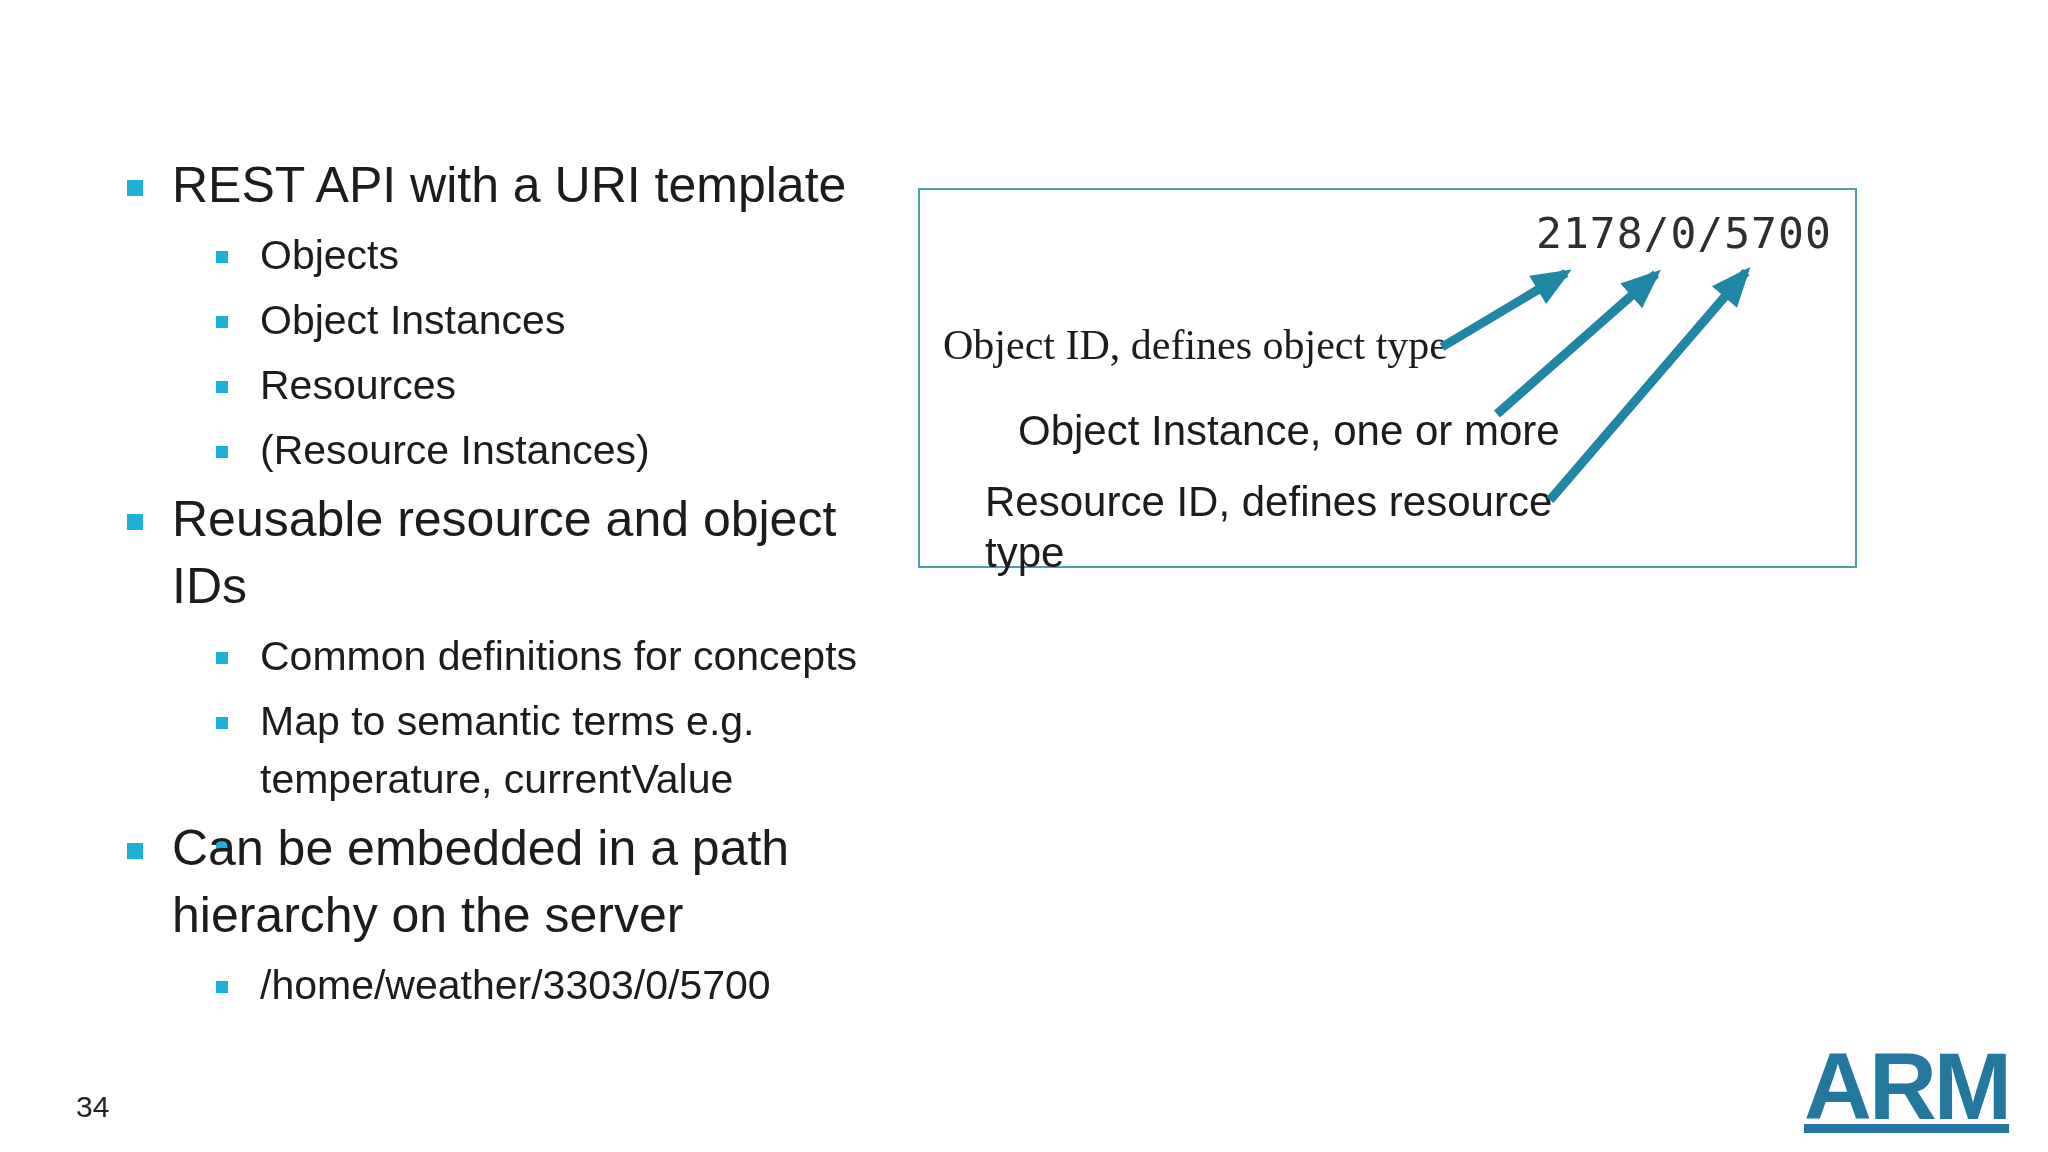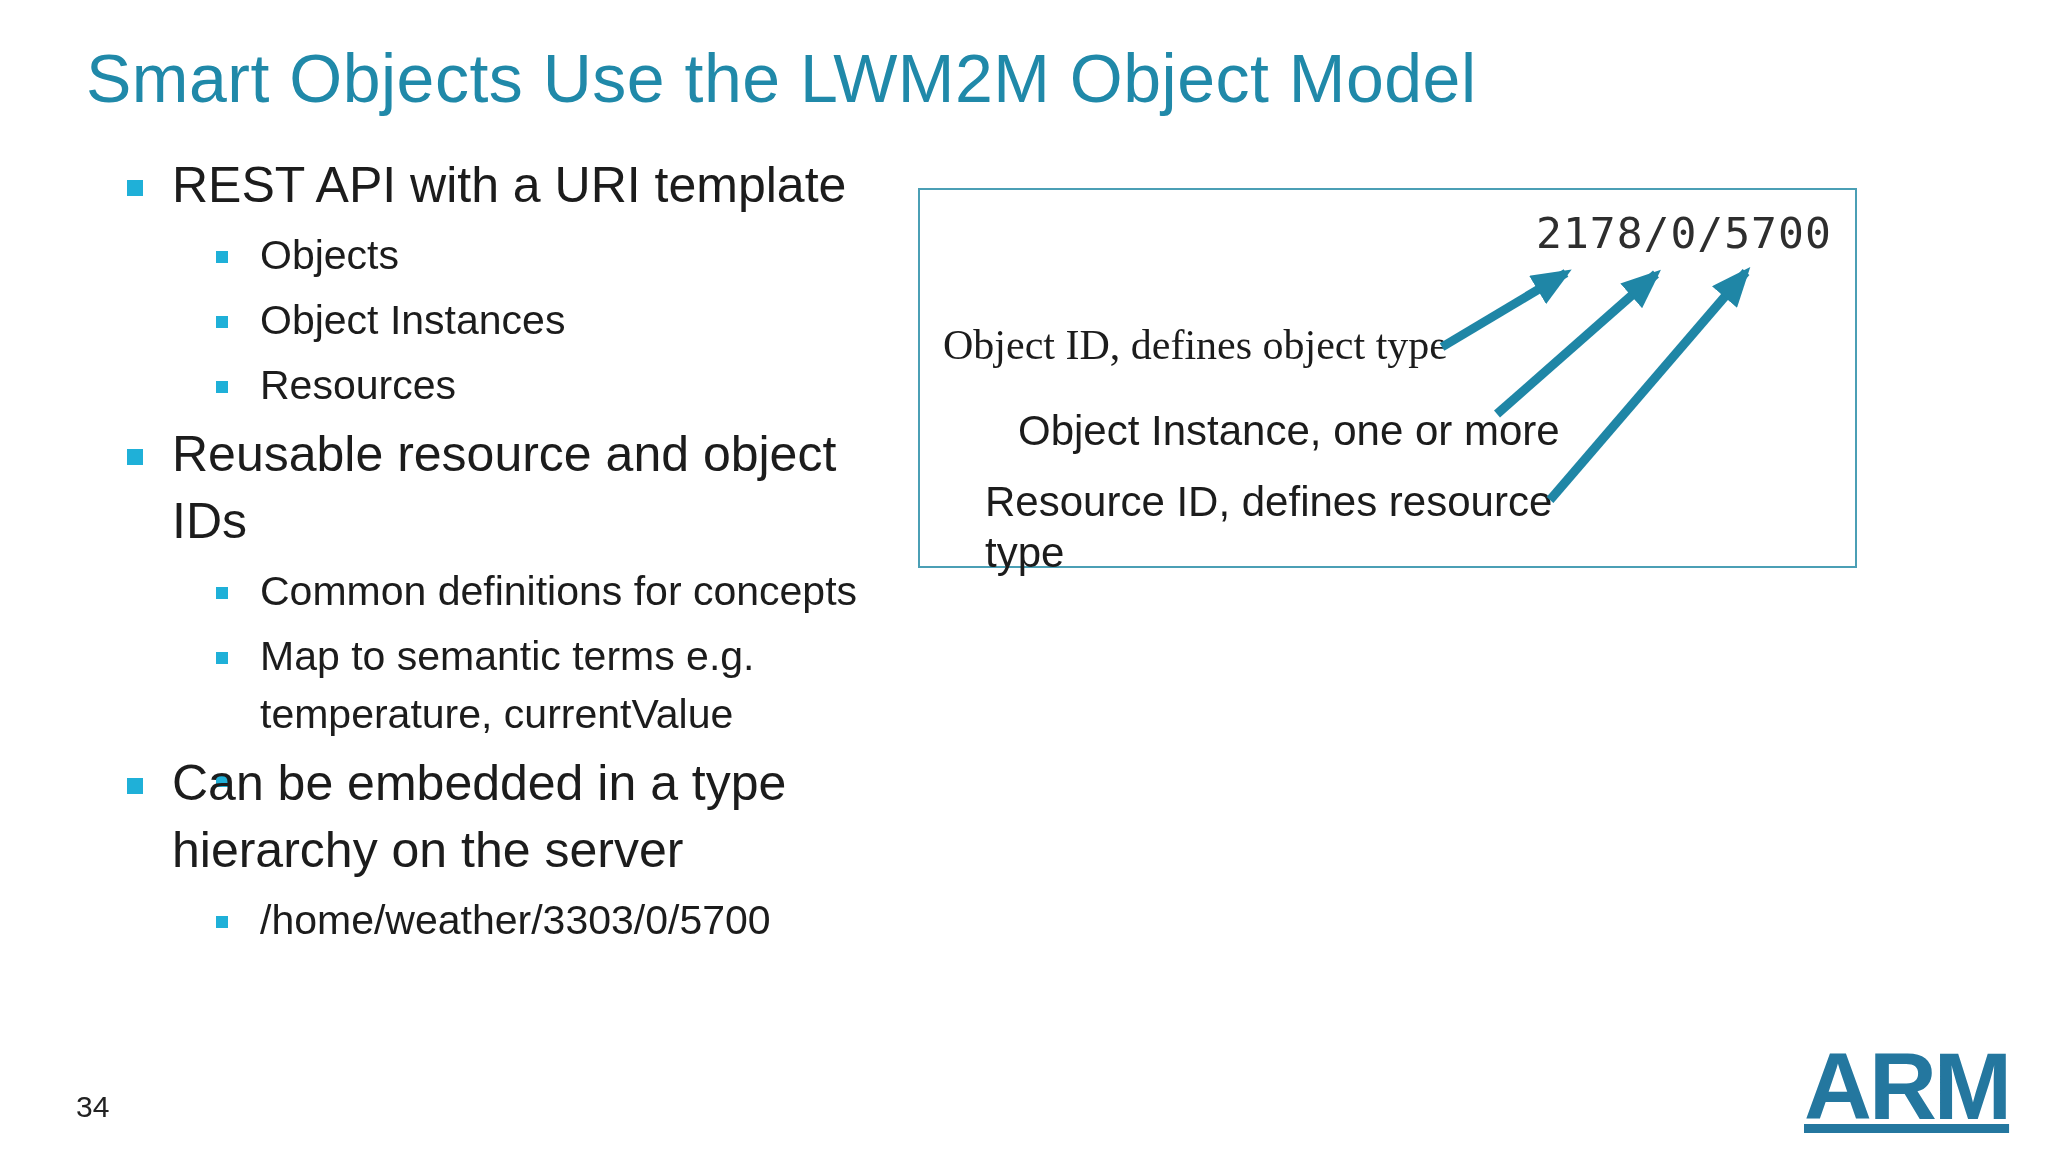--- a/index.html
+++ b/index.html
@@ -89,59 +89,62 @@
     letter-spacing:-3px;
     color:var(--logo-blue);
     text-decoration:underline;
   }
 </style>
 </head>
 <body>
 
 <div class="slide">
 
-  <div class="slide-title">Smart Objects Use the LWM2M Object Model</div>
 
   <div class="bullet-list">
       <div class="bullet-item l1">
         <span class="bullet-square"></span>
         <span class="bullet-text">REST API with a URI template</span>
       </div>
       <div class="bullet-item l2">
         <span class="bullet-square"></span>
         <span class="bullet-text">Objects</span>
       </div>
       <div class="bullet-item l2">
         <span class="bullet-square"></span>
         <span class="bullet-text">Object Instances</span>
       </div>
       <div class="bullet-item l2">
         <span class="bullet-square"></span>
         <span class="bullet-text">Resources</span>
+      </div>
+      <div class="bullet-item l2">
+        <span class="bullet-square"></span>
+        <span class="bullet-text">(Resource Instances)</span>
       </div>
       <div class="bullet-item l1">
         <span class="bullet-square"></span>
         <span class="bullet-text">Reusable resource and object
 IDs</span>
       </div>
       <div class="bullet-item l2">
         <span class="bullet-square"></span>
         <span class="bullet-text">Common definitions for concepts</span>
       </div>
       <div class="bullet-item l2">
         <span class="bullet-square"></span>
         <span class="bullet-text">Map to semantic terms e.g.
 temperature, currentValue</span>
       </div>
       <div class="bullet-item l2">
         <span class="bullet-square"></span>
       </div>
       <div class="bullet-item l1">
         <span class="bullet-square"></span>
-        <span class="bullet-text">Can be embedded in a type
+        <span class="bullet-text">Can be embedded in a path
 hierarchy on the server</span>
       </div>
       <div class="bullet-item l2">
         <span class="bullet-square"></span>
         <span class="bullet-text">/home/weather/3303/0/5700</span>
       </div>
     </div>
 
   <div class="uri-diagram-box"></div>
 

